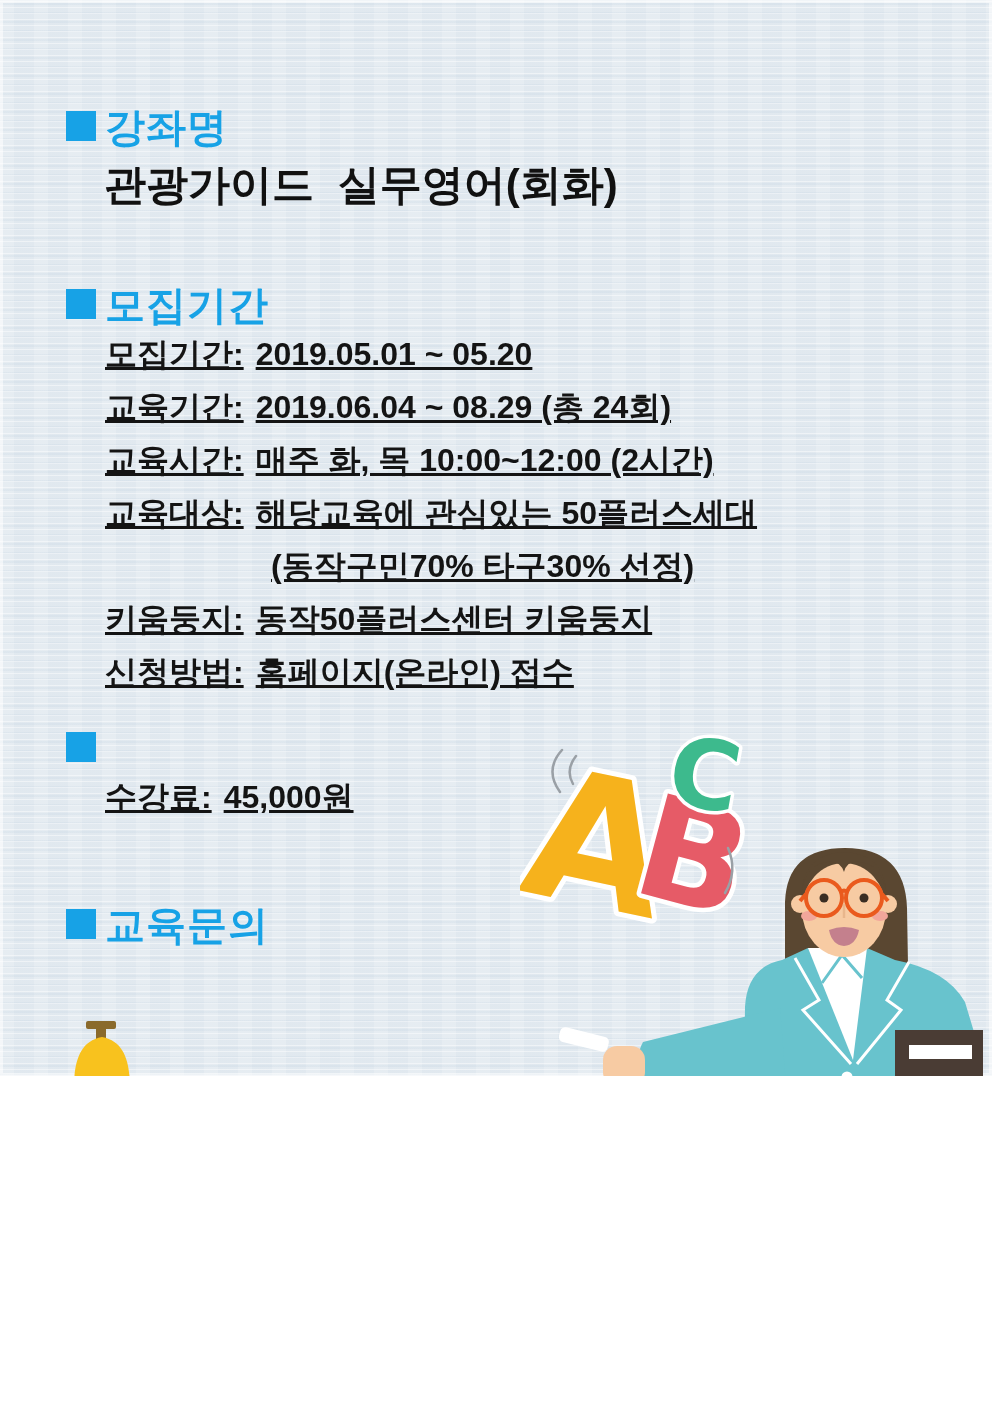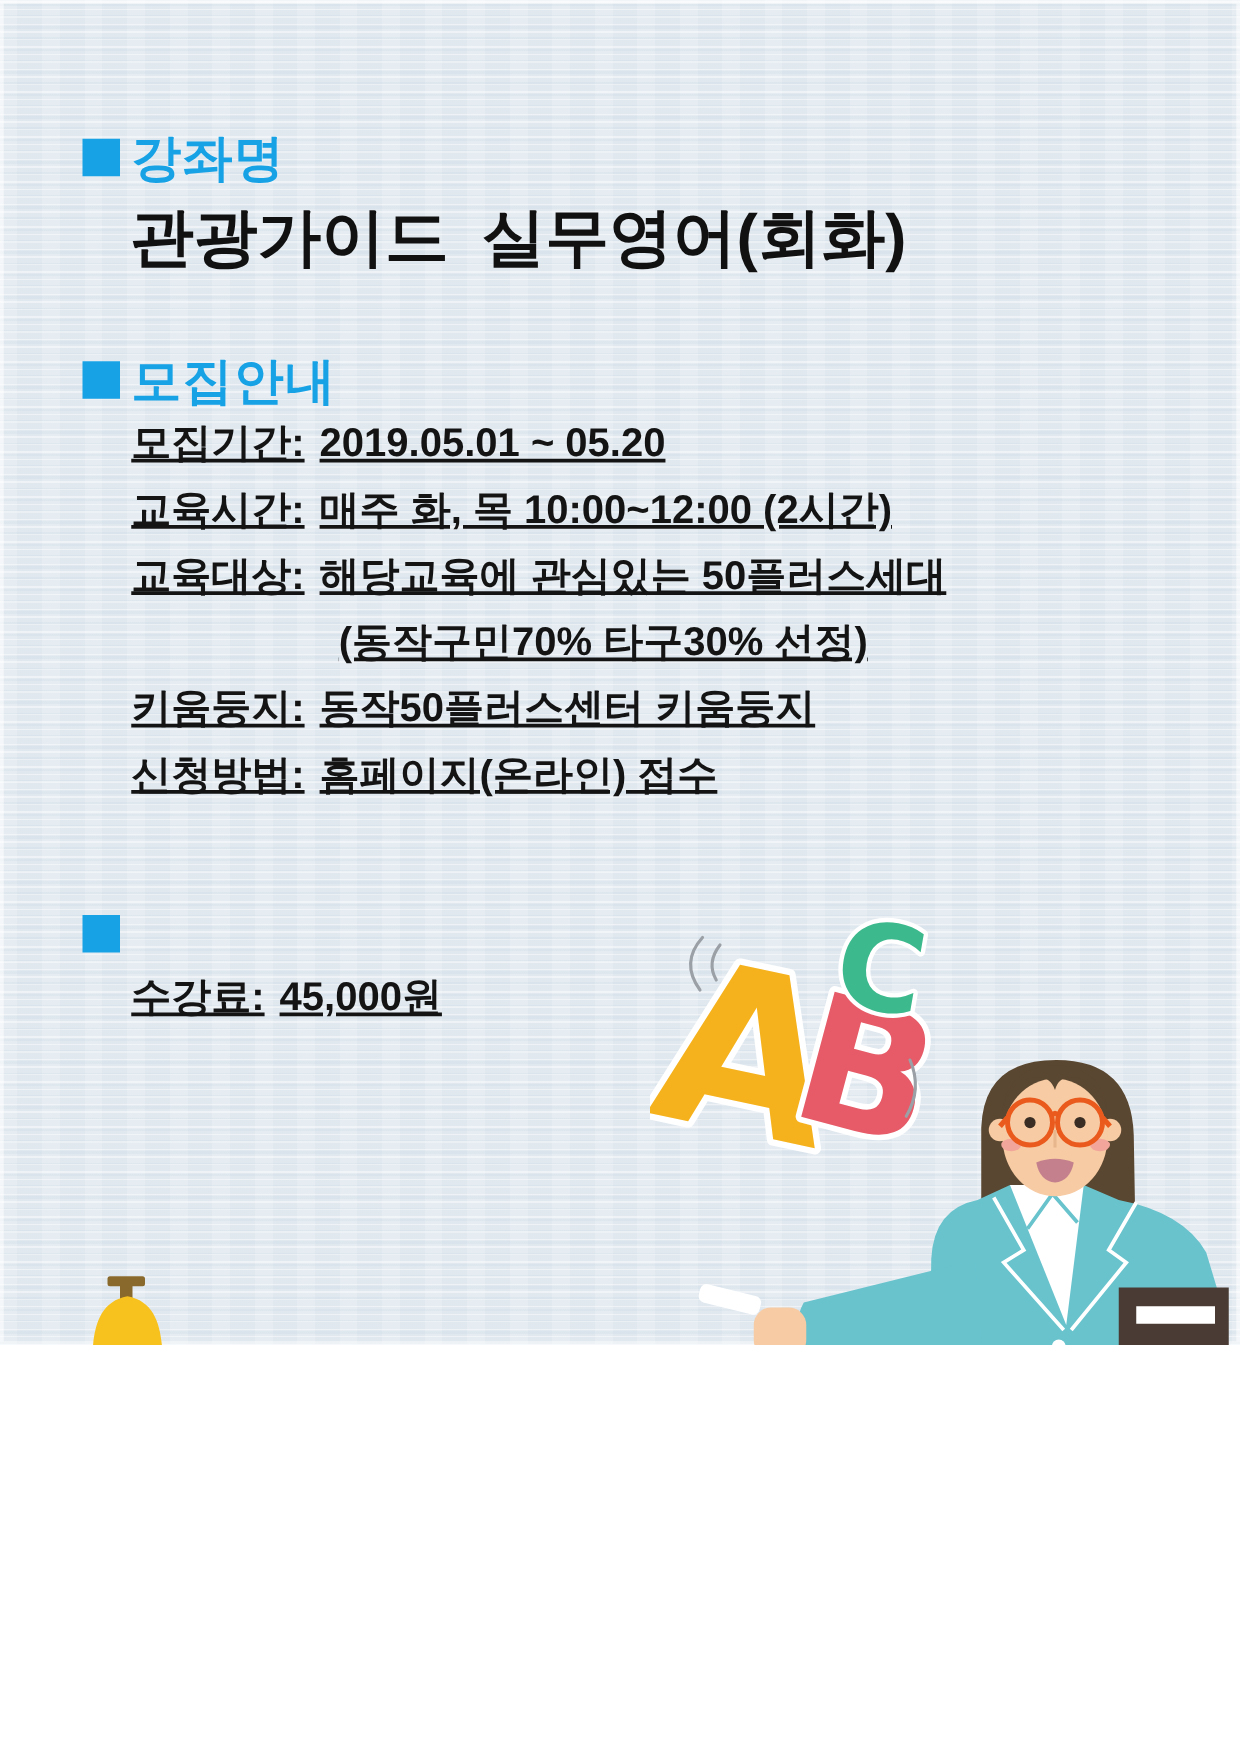--- a/index.html
+++ b/index.html
@@ -10,21 +10,21 @@
       repeating-linear-gradient(0deg, rgba(255,255,255,.45) 0 1px, rgba(255,255,255,0) 1px 6px),
       repeating-linear-gradient(0deg, rgba(156,184,208,.10) 0 2px, rgba(156,184,208,0) 2px 9px),
       repeating-linear-gradient(90deg, rgba(255,255,255,.12) 0 14px, rgba(205,220,232,.10) 14px 34px);
     font-family:"Liberation Sans","DejaVu Sans",sans-serif;
     color:#141414;
     box-shadow:inset 0 0 0 3px rgba(255,255,255,.55);
   }
   .section-heading{position:absolute;display:flex;align-items:flex-start;gap:9px;}
   .bullet{width:30px;height:30px;background:#17a2e6;margin-top:6px;flex:0 0 auto;}
   .heading-text{font-size:40px;font-weight:800;color:#17a2e6;letter-spacing:1px;line-height:1;padding-top:2px;}
-  .course-title{position:absolute;left:104px;top:162px;font-size:51px;font-weight:800;color:#111;letter-spacing:0px;word-spacing:12px;line-height:1.1;}
+  .course-title{position:absolute;left:104px;top:162px;font-size:42px;font-weight:800;color:#111;letter-spacing:0px;word-spacing:12px;line-height:1.1;}
   .info-list{position:absolute;left:105px;text-decoration:underline;}
   .row{height:40px;line-height:40px;margin-bottom:13px;font-size:32px;font-weight:700;white-space:nowrap;}
   .row .value{margin-left:12px;}
   .row .label:empty + .value{margin-left:0;}
   .row.indent{padding-left:166px;}
   .fee-list .row{margin-bottom:12px;}
   .shelf{position:absolute;left:0;top:1128px;width:780px;height:30px;background:#ab957a;border-top:3px solid #f2f5f7;box-sizing:border-box;}
   .bottom-strip{position:absolute;left:0;top:1398px;width:992px;height:5px;background:#fdfdfd;}
   .abs{position:absolute;}
 </style>
@@ -34,38 +34,43 @@
 <div class="page">
 
   <div class="section-heading" style="left:66px;top:105px;">
     <div class="bullet"></div>
     <div class="heading-text">강좌명</div>
   </div>
   <div class="course-title">관광가이드 실무영어(회화)</div>
 
   <div class="section-heading" style="left:66px;top:283px;">
     <div class="bullet"></div>
-    <div class="heading-text">모집안내</div>
+    <div class="heading-text">모집기간</div>
   </div>
   <div class="info-list" style="top:334px;">
     <div class="row"><span class="label">모집기간:</span><span class="value">2019.05.01 ~ 05.20</span></div>
+    <div class="row"><span class="label">교육기간:</span><span class="value">2019.06.04 ~ 08.29 (총 24회)</span></div>
     <div class="row"><span class="label">교육시간:</span><span class="value">매주 화, 목 10:00~12:00 (2시간)</span></div>
     <div class="row"><span class="label">교육대상:</span><span class="value">해당교육에 관심있는 50플러스세대</span></div>
     <div class="row indent"><span class="label"></span><span class="value">(동작구민70% 타구30% 선정)</span></div>
     <div class="row"><span class="label">키움둥지:</span><span class="value">동작50플러스센터 키움둥지</span></div>
     <div class="row"><span class="label">신청방법:</span><span class="value">홈페이지(온라인) 접수</span></div>
   </div>
 
   <div class="section-heading" style="left:66px;top:726px;">
     <div class="bullet"></div>
   </div>
   <div class="info-list fee-list" style="top:777px;">
     <div class="row"><span class="label">수강료:</span><span class="value">45,000원</span></div>
   </div>
 
+  <div class="section-heading" style="left:66px;top:903px;">
+    <div class="bullet"></div>
+    <div class="heading-text">교육문의</div>
+  </div>
 
   <svg class="abs" style="left:520px;top:712px;" width="250" height="215" viewBox="0 0 250 215">
     <g font-family="DejaVu Sans, Liberation Sans, sans-serif" font-weight="bold" stroke-linejoin="round" style="paint-order:stroke">
       <text x="8" y="192" font-size="180" stroke="#ffffff" stroke-width="10" transform="rotate(12 70 130)" fill="#f6b21c">A</text>
       <text x="120" y="190" font-size="142" stroke="#ffffff" stroke-width="9" transform="rotate(15 160 140)" fill="#e65b67">B</text>
       <text x="150" y="96" font-size="96" stroke="#ffffff" stroke-width="7" transform="rotate(10 185 60)" fill="#3dba8d">C</text>
     </g>
     <g fill="none" stroke="#9aa0a6" stroke-width="2.5" stroke-linecap="round">
       <path d="M42,38 Q24,58 40,80"></path>
       <path d="M56,44 Q45,58 53,72"></path>

